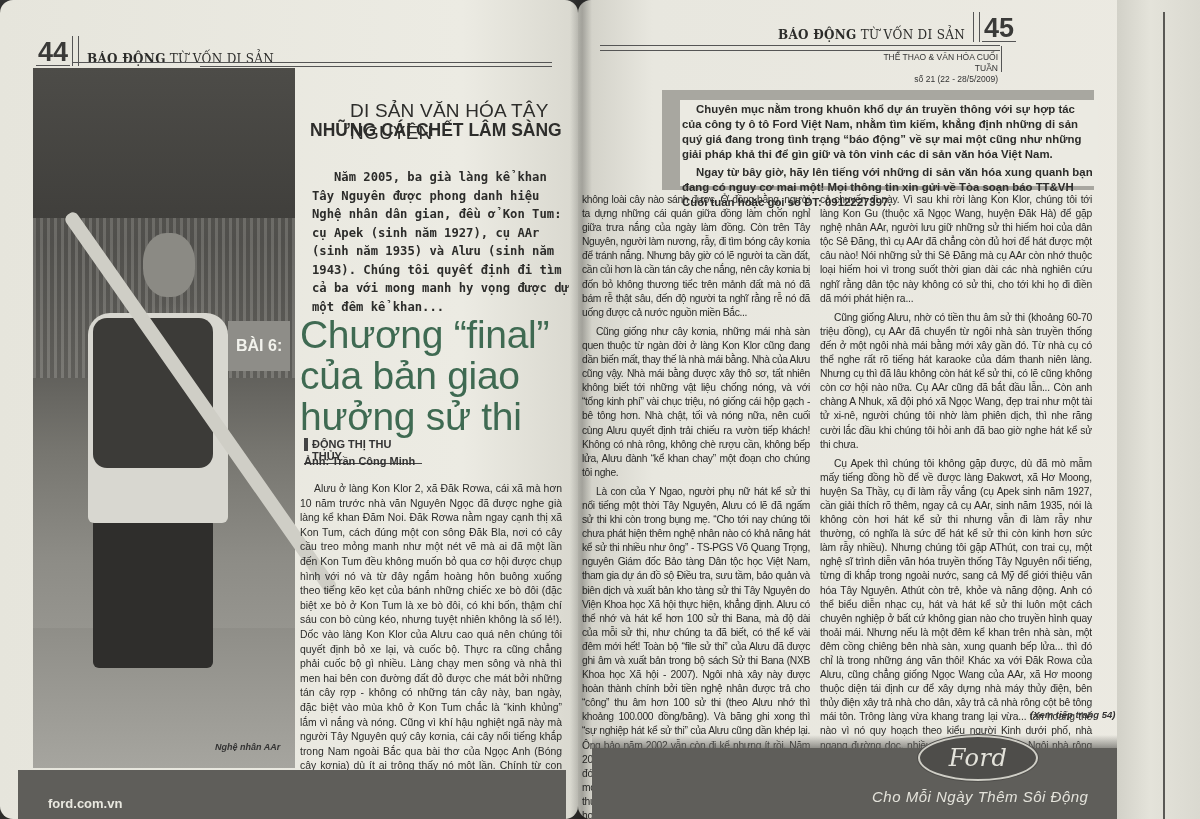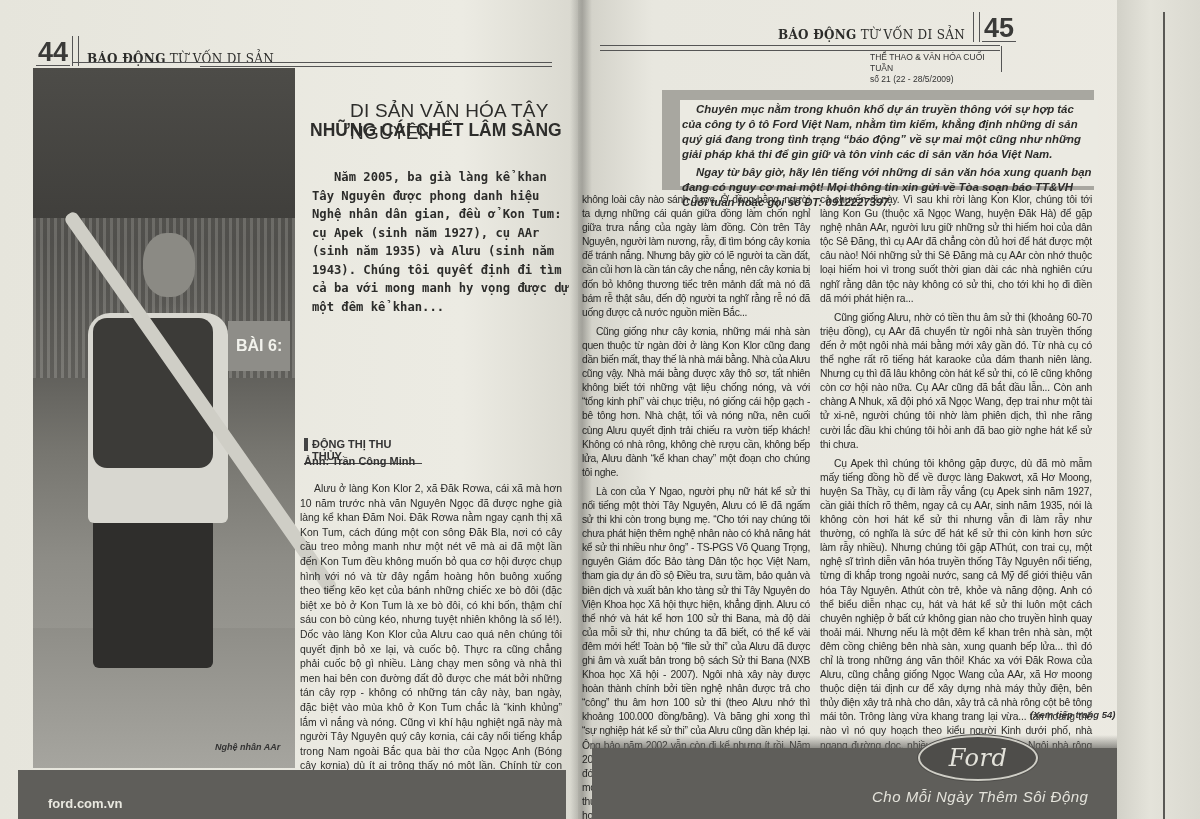--- a/index.html
+++ b/index.html
@@ -1,30 +1,30 @@
 <!DOCTYPE html>
 <html><head>
 <meta charset="utf-8">
 <style>
   html,body{margin:0;padding:0;}
   body{width:1200px;height:819px;overflow:hidden;background:#2e2d2b;position:relative;font-family:"Liberation Sans",sans-serif;color:#2a2a28;}
-  .page{position:absolute;top:0;height:819px;background:#e9e8e0;overflow:hidden;}
+  .page{position:absolute;top:0;height:819px;background:#e9e8e0;overflow:hidden;border-radius:13px;}
   .page-left{left:0;width:578px;background:linear-gradient(90deg,#e6e5dc 0%,#ecebe3 80%,#d9d8cf 100%);}
   .page-right{left:578px;width:622px;background:linear-gradient(90deg,#cfcec5 0%,#e8e7df 12%,#eceae2 100%);}
   .gutter{position:absolute;left:570px;top:0;width:22px;height:819px;background:linear-gradient(90deg,rgba(0,0,0,0) 0%,rgba(0,0,0,.18) 45%,rgba(0,0,0,.22) 55%,rgba(0,0,0,0) 100%);}
   .top-shadow{position:absolute;left:0;top:0;width:1200px;height:10px;background:linear-gradient(180deg,#333 0%,rgba(0,0,0,0) 100%);}
 
   
   .hdr{position:absolute;display:flex;align-items:flex-end;}
   .pnum{font-family:"Liberation Sans",sans-serif;font-weight:bold;font-size:27px;color:#3a3a38;line-height:26px;border-bottom:1.5px solid #555;padding:0 2px;}
   .hdr-title{font-family:"DejaVu Serif",serif;font-size:12px;color:#2c2c2a;letter-spacing:.3px;}
   .hdr-title b{font-weight:900;}
   .rule{position:absolute;height:0;border-top:1.5px solid #555;}
   .vrule{position:absolute;width:0;border-left:1.5px solid #555;}
-  .pubinfo{position:absolute;text-align:left;font-size:8.5px;line-height:11px;color:#333;}
+  .pubinfo{position:absolute;text-align:right;font-size:8.5px;line-height:11px;color:#333;}
 
   
   .photo{position:absolute;left:33px;top:68px;width:262px;height:700px;background:
     radial-gradient(ellipse 60px 40px at 140px 275px,#7a7a74 0%,rgba(0,0,0,0) 100%),
     linear-gradient(180deg,#4d4c48 0%,#3e3d3a 25%,#5a5955 40%,#777670 55%,#8d8c86 70%,#9a9993 85%,#6e6d69 100%);}
   .photo .fence{position:absolute;left:0;top:150px;width:262px;height:160px;background:repeating-linear-gradient(90deg,#8a8984 0 3px,#5d5c58 3px 7px);opacity:.6;}
   .photo .person-head{position:absolute;left:110px;top:165px;width:52px;height:64px;border-radius:45%;background:#8b8a84;}
   .photo .shirt{position:absolute;left:55px;top:245px;width:140px;height:210px;background:#d8d7d0;border-radius:22px 22px 6px 6px;}
   .photo .vest{position:absolute;left:60px;top:250px;width:120px;height:150px;background:#3c3b38;border-radius:14px;}
   .photo .pants{position:absolute;left:60px;top:450px;width:120px;height:150px;background:#2f2e2c;border-radius:6px;}
@@ -47,21 +47,21 @@
   .body-col{position:absolute;font-family:"Liberation Sans",sans-serif;font-size:10.7px;line-height:14.6px;color:#2b2b29;text-align:justify;}
   .body-col p{margin:0 0 5px 0;text-indent:14px;}
   .body-col .noind{text-indent:0;}
 
   .col-l{left:300px;top:482px;width:262px;font-size:10.4px;line-height:14.6px;}
   .col-m{left:582px;top:193px;width:228px;font-size:10.3px;line-height:14.1px;letter-spacing:-.35px;}
   .col-r{left:820px;top:193px;width:272px;font-size:10.3px;line-height:14.1px;letter-spacing:-.2px;}
 
   .intro-box{position:absolute;left:662px;top:90px;width:432px;height:100px;background:#a8a7a0;}
   .intro-inner{position:absolute;left:680px;top:100px;width:418px;height:86px;background:#ebeae2;}
-  .intro-text{position:absolute;left:682px;top:102px;width:412px;font-size:11.4px;line-height:15px;font-weight:bold;color:#2c2c2a;font-style:italic;}
+  .intro-text{position:absolute;left:682px;top:102px;width:412px;font-size:11.4px;line-height:15px;font-weight:bold;color:#2c2c2a;}
   .intro-text p{margin:0 0 3px 0;text-indent:14px;}
 
   .see-next{position:absolute;left:1030px;top:709px;font-size:9.5px;font-style:italic;font-weight:bold;color:#333;}
 
   
   .band-left{position:absolute;left:18px;top:770px;width:548px;height:49px;background:#5f5e5a;}
   .band-right{position:absolute;left:592px;top:748px;width:525px;height:71px;background:#5f5e5a;}
   .band-right-top{position:absolute;left:592px;top:735px;width:525px;height:20px;background:linear-gradient(180deg,rgba(95,94,90,0) 0%,#5f5e5a 100%);}
   .ford-url{position:absolute;left:48px;top:796px;font-size:13px;font-weight:bold;color:#e9e8e0;}
   .ford-oval{position:absolute;left:918px;top:735px;width:116px;height:42px;border-radius:50%;background:#4e4d4a;border:2px solid #cfcec6;box-shadow:0 0 0 1px #4e4d4a;display:flex;align-items:center;justify-content:center;}
@@ -94,20 +94,21 @@
     <div class="person-head"></div>
     <div class="pole"></div>
   </div>
   <div class="caption-photo">Nghệ nhân AAr</div>
 
   <div class="kicker1">DI SẢN VĂN HÓA TÂY NGUYÊN</div>
   <div class="kicker2">NHỮNG CÁI CHẾT LÂM SÀNG</div>
   <div class="lead">Năm 2005, ba già làng kể khan Tây Nguyên được phong danh hiệu Nghệ nhân dân gian, đều ở Kon Tum: cụ Apek (sinh năm 1927), cụ AAr (sinh năm 1935) và Alưu (sinh năm 1943). Chúng tôi quyết định đi tìm cả ba với mong manh hy vọng được dự một đêm kể khan...</div>
 
   <div class="series-badge">BÀI 6:</div>
+  <div class="headline">Chương “final” của bản giao hưởng sử thi</div>
 
   <div class="author">ĐỘNG THỊ THU THỦY</div>
   <div class="photo-credit">Ảnh: Trần Công Minh</div>
 
   <div class="body-col col-l">
     <p>Alưu ở làng Kon Klor 2, xã Đăk Rơwa, cái xã mà hơn 10 năm trước nhà văn Nguyên Ngọc đã được nghe già làng kể khan Đăm Noi. Đăk Rơwa nằm ngay cạnh thị xã Kon Tum, cách đúng một con sông Đăk Bla, nơi có cây cầu treo mỏng manh như một nét vẽ mà ai đã một lần đến Kon Tum đều không muốn bỏ qua cơ hội được chụp hình với nó và từ đây ngắm hoàng hôn buông xuống theo tiếng kẽo kẹt của bánh những chiếc xe bò đôi (đặc biệt xe bò ở Kon Tum là xe bò đôi, có khi bốn, thậm chí sáu con bò cùng kéo, nhưng tuyệt nhiên không là số lẻ!). Dốc vào làng Kon Klor của Alưu cao quá nên chúng tôi quyết định bỏ xe lại, và cuốc bộ. Thực ra cũng chẳng phải cuốc bộ gì nhiều. Làng chạy men sông và nhà thì men hai bên con đường đất đỏ được che mát bởi những tán cây rợp - không có những tán cây này, ban ngày, đặc biệt vào mùa khô ở Kon Tum chắc là “kinh khủng” lắm vì nắng và nóng. Cũng vì khí hậu nghiệt ngã này mà người Tây Nguyên quý cây kơnia, cái cây nổi tiếng khắp trong Nam ngoài Bắc qua bài thơ của Ngọc Anh (Bóng cây kơnia) dù ít ai trông thấy nó một lần. Chính từ con dốc vào làng Kon Klor, chúng tôi được thấy một cây kơnia lẻ loi trên sườn rẫy xa. Tìm được cây kơnia ở Tây Nguyên bây giờ cũng khó như tìm... nghệ nhân dân gian. Cây kơnia không có gì quý, hoa trái không quý, gỗ thường, nhưng bóng mát của vòm lá thì</p>
   </div>
 
   <div class="band-left"></div>
   <div class="ford-url">ford.com.vn</div>

